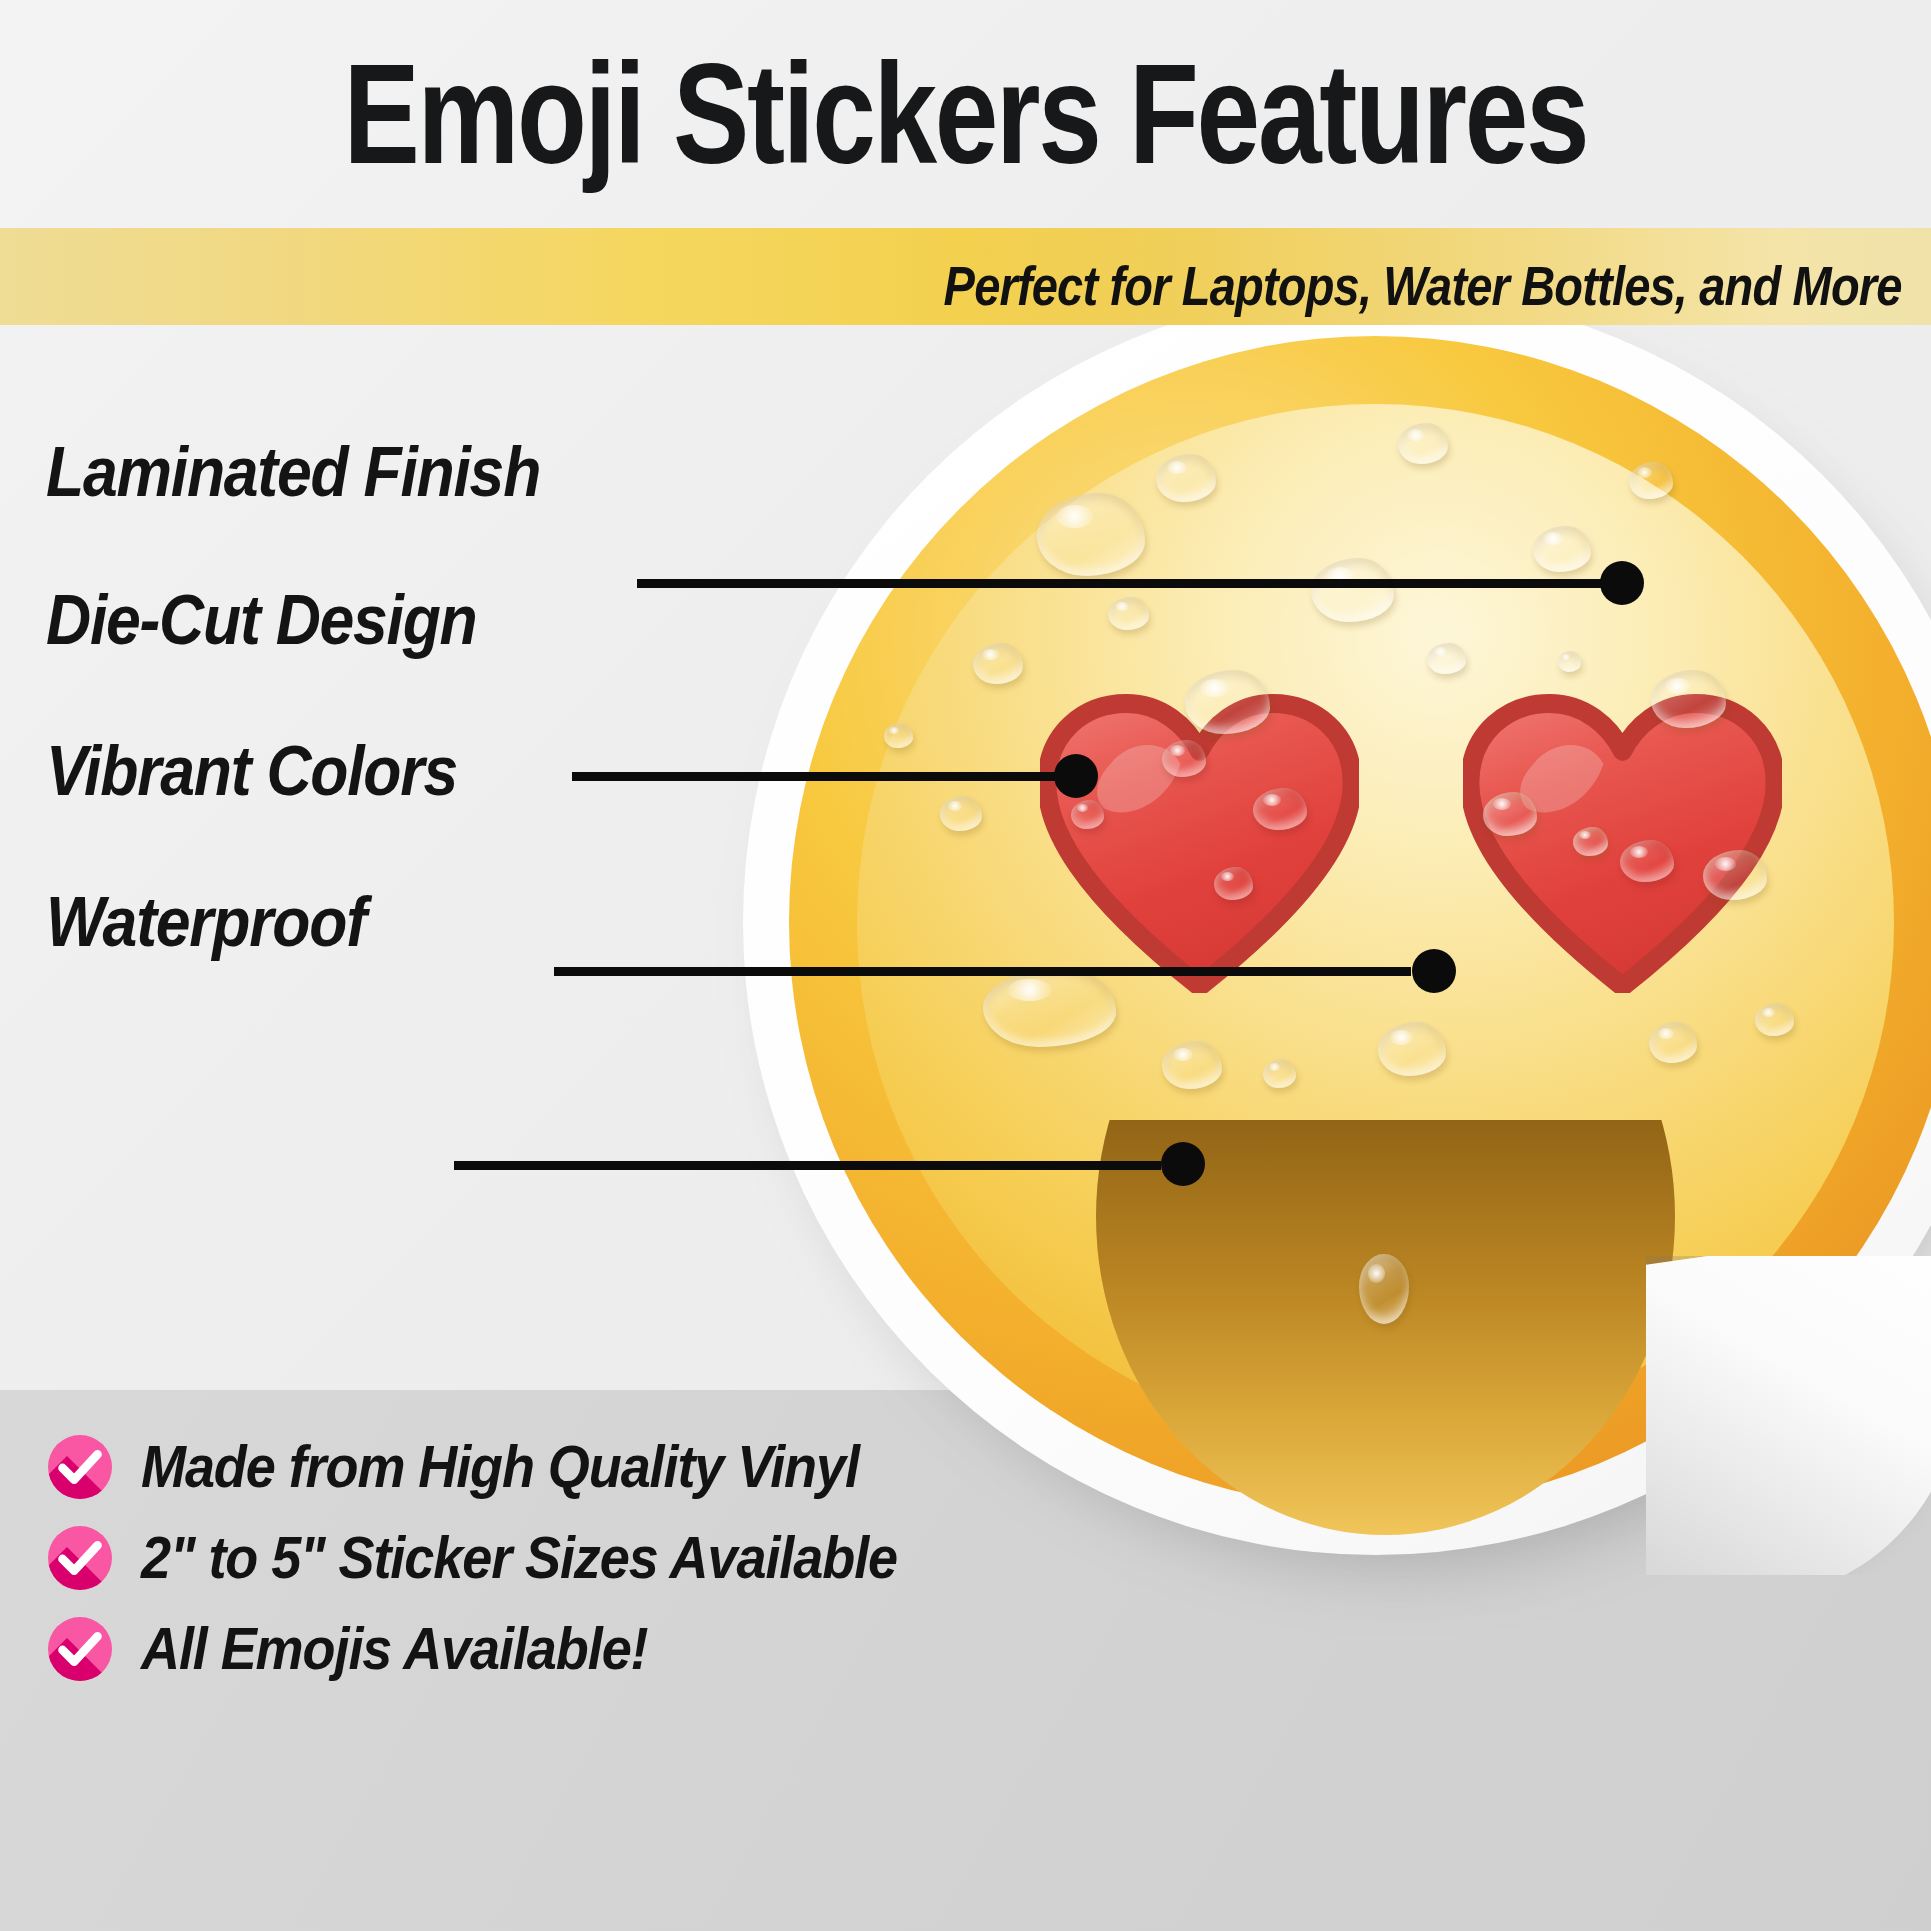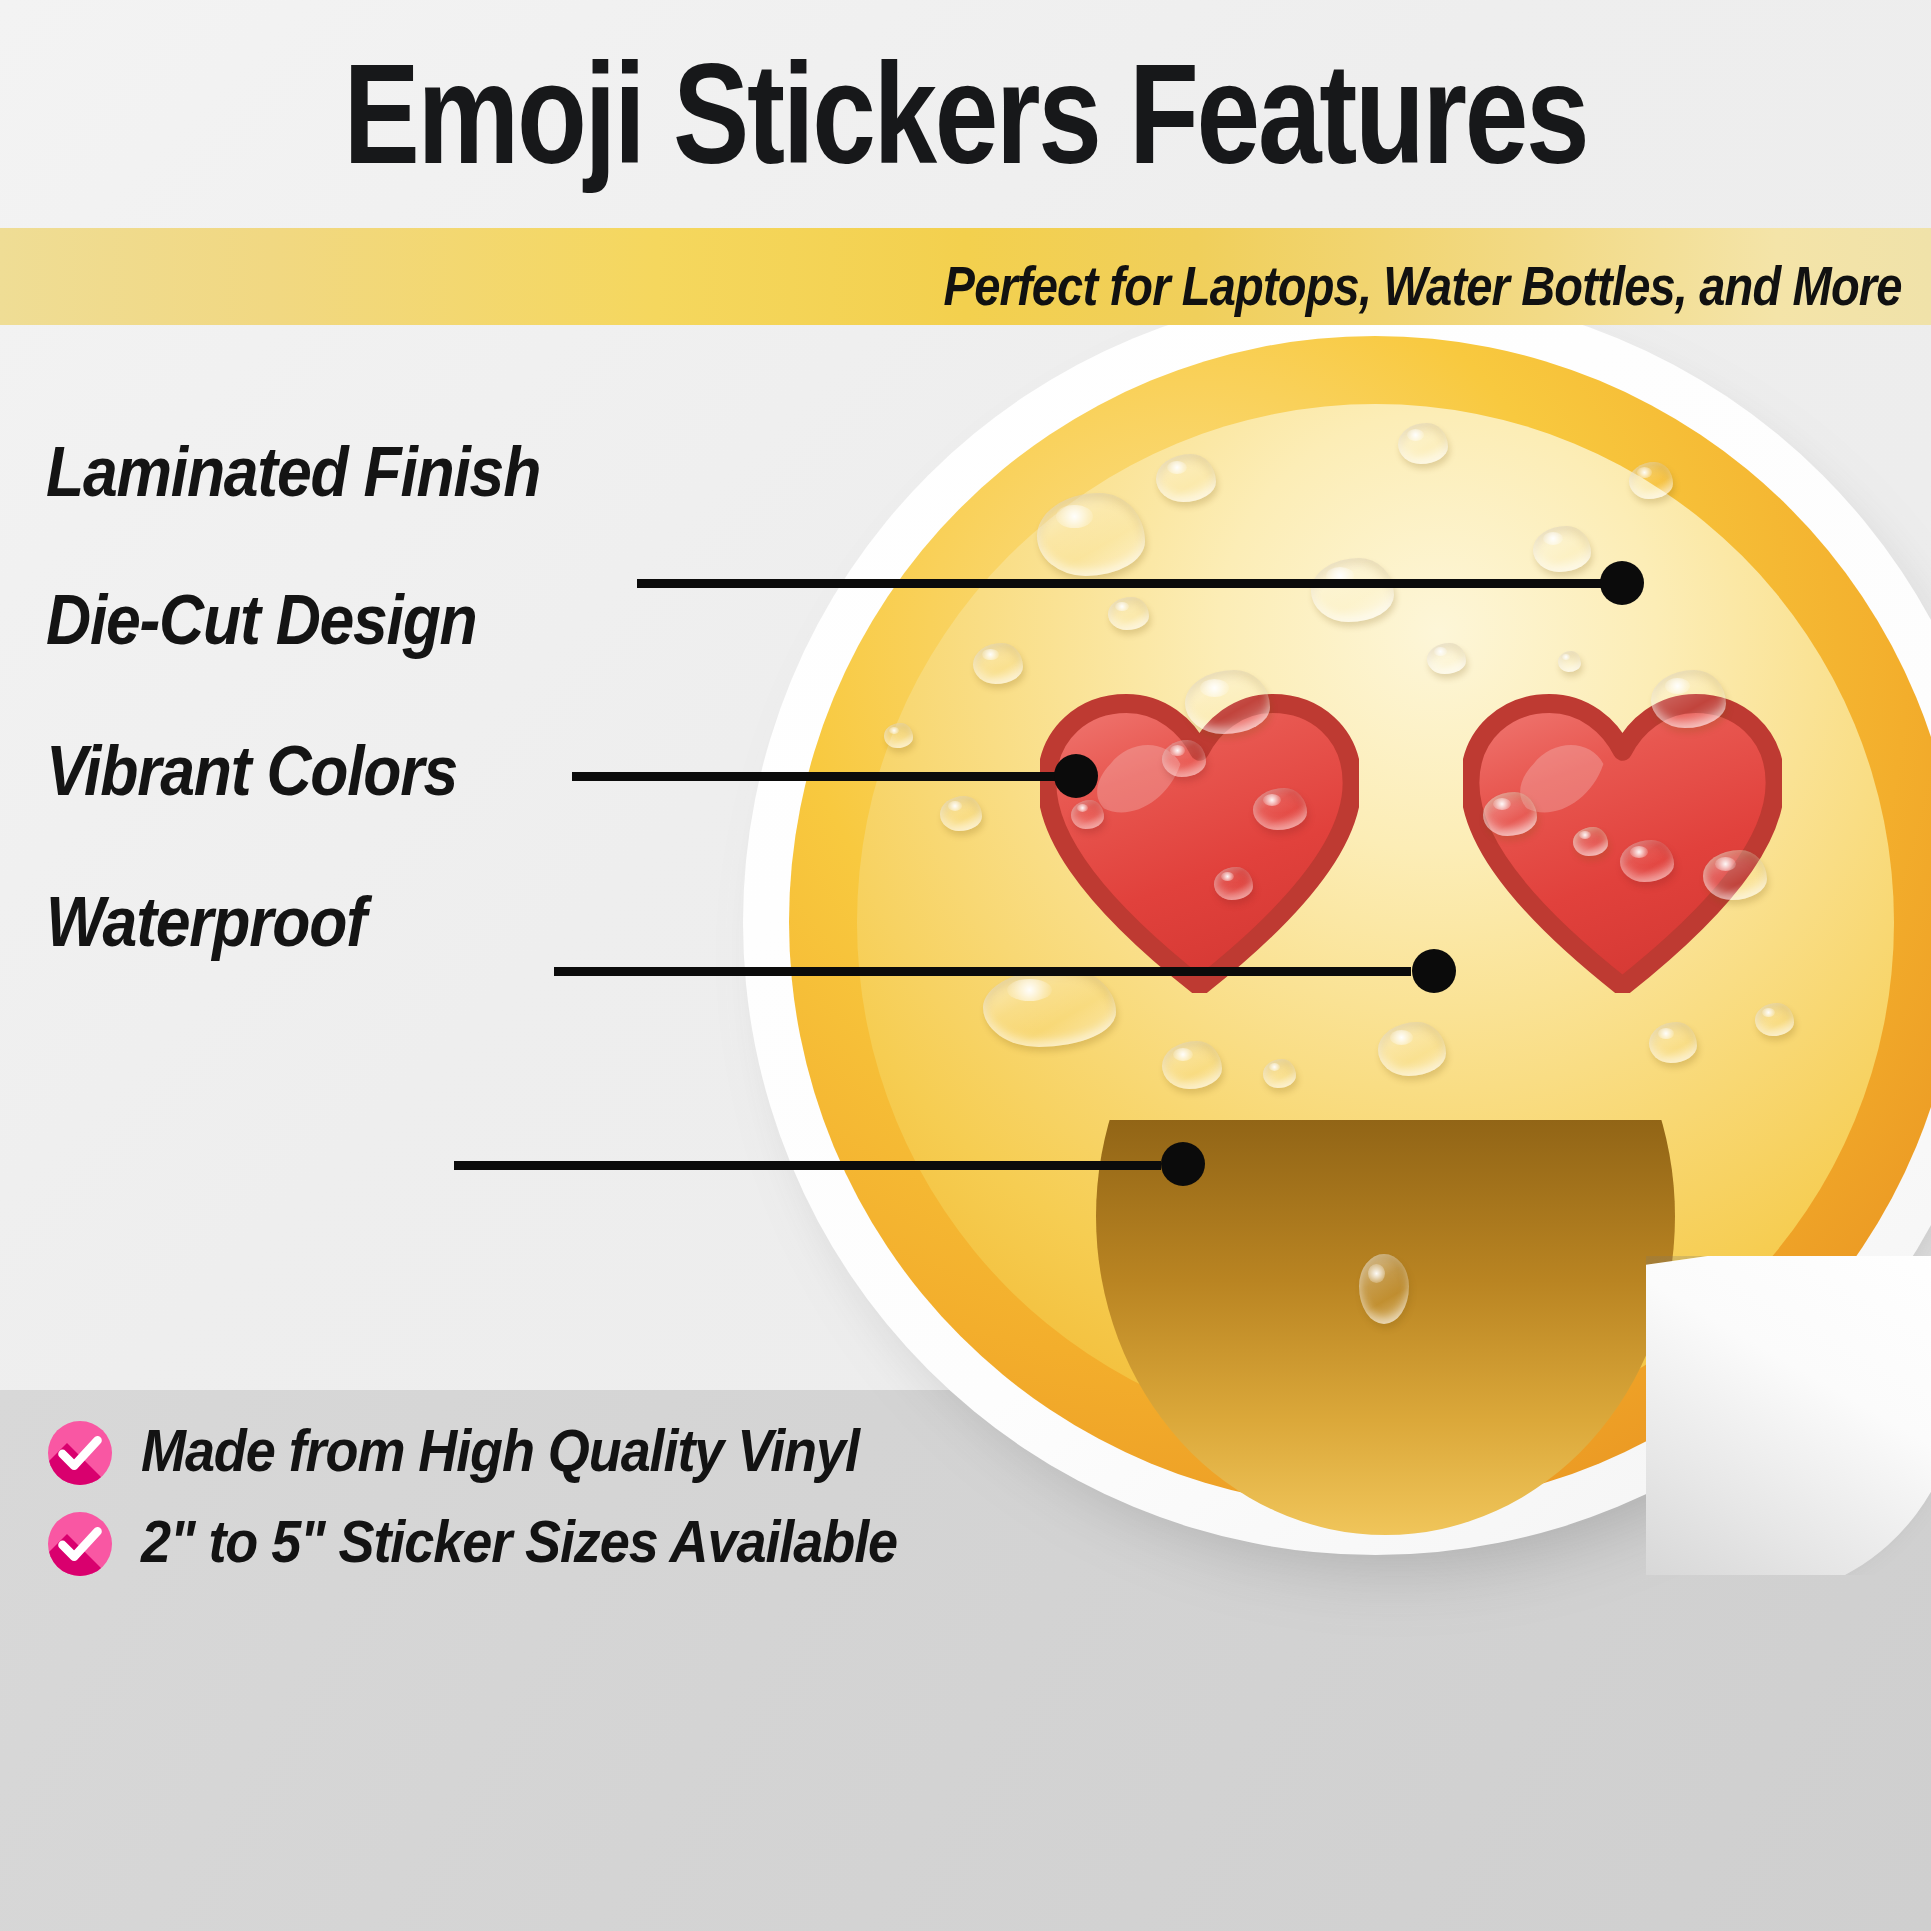--- a/index.html
+++ b/index.html
@@ -194,21 +194,21 @@
   
   .checklist {
     position:absolute;
     left:48px; top:1421px;
     width:1062px;
   }
   .check-row {
     position:relative;
     height:91px;
     display:flex;
-    align-items:flex-start;
+    align-items:center;
   }
   .check-icon {
     position:relative;
     width:64px; height:64px;
     flex:0 0 64px;
     border-radius:50%;
     background:#f957a3;
     overflow:hidden;
   }
   .check-icon .shadow {
@@ -361,17 +361,26 @@
         <span class="shadow"></span>
         <svg viewBox="0 0 66 66" xmlns="http://www.w3.org/2000/svg">
           <path d="M15 34 L27 46 L51 20" fill="none" stroke="#ffffff" stroke-width="9" stroke-linecap="round" stroke-linejoin="round"></path>
         </svg>
       </span>
       <span class="check-label">2" to 5" Sticker Sizes Available</span>
     </div>
 
 
 
+    <div class="check-row">
+      <span class="check-icon">
+        <span class="shadow"></span>
+        <svg viewBox="0 0 66 66" xmlns="http://www.w3.org/2000/svg">
+          <path d="M15 34 L27 46 L51 20" fill="none" stroke="#ffffff" stroke-width="9" stroke-linecap="round" stroke-linejoin="round"></path>
+        </svg>
+      </span>
+      <span class="check-label">All Emojis Available!</span>
+    </div>
 
   </div>
 
 </div>
 
 
 </body></html>

